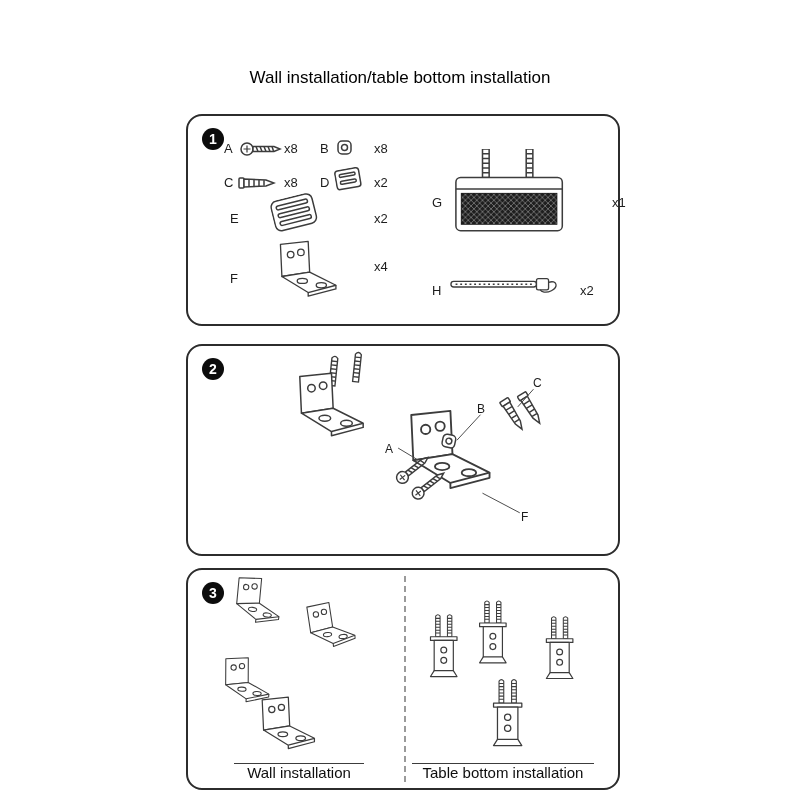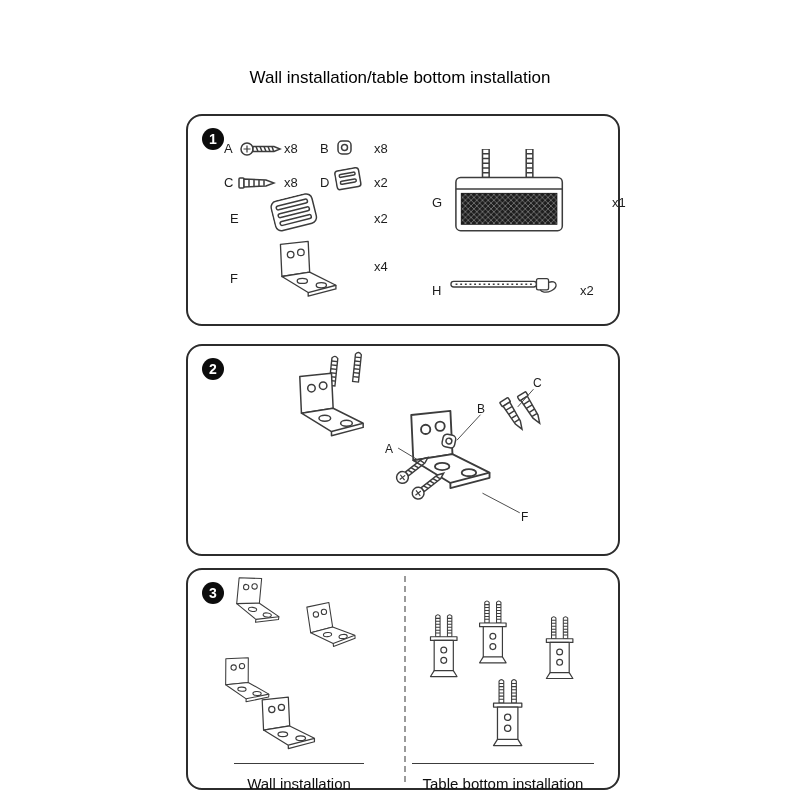--- a/index.html
+++ b/index.html
@@ -22,21 +22,21 @@
           display:flex; align-items:center; justify-content:center; }
 
   .lbl, .qty { position:absolute; font-size:13px; color:#1d1d1d; line-height:1; }
   .ico { position:absolute; }
   .fig { position:absolute; left:0; top:0; width:100%; height:100%; }
   .callout { position:absolute; font-size:12px; color:#1d1d1d; line-height:1; }
 
   .divider { position:absolute; left:216px; top:6px; bottom:6px; width:0;
              border-left:2px dashed #9a9a9a; }
   .caption { position:absolute; top:193px; font-size:15px; color:#0e0e0e; text-align:center;
-             border-top:1px solid #3c3c3c; padding-top:11px; }
+             border-top:1px solid #3c3c3c; padding-top:0; }
   .cap-left { left:46px; width:130px; }
   .cap-right { left:224px; width:182px; }
 
   .defs { position:absolute; width:0; height:0; overflow:hidden; }
 </style>
 </head>
 <body>
 
 <div class="page">
 

